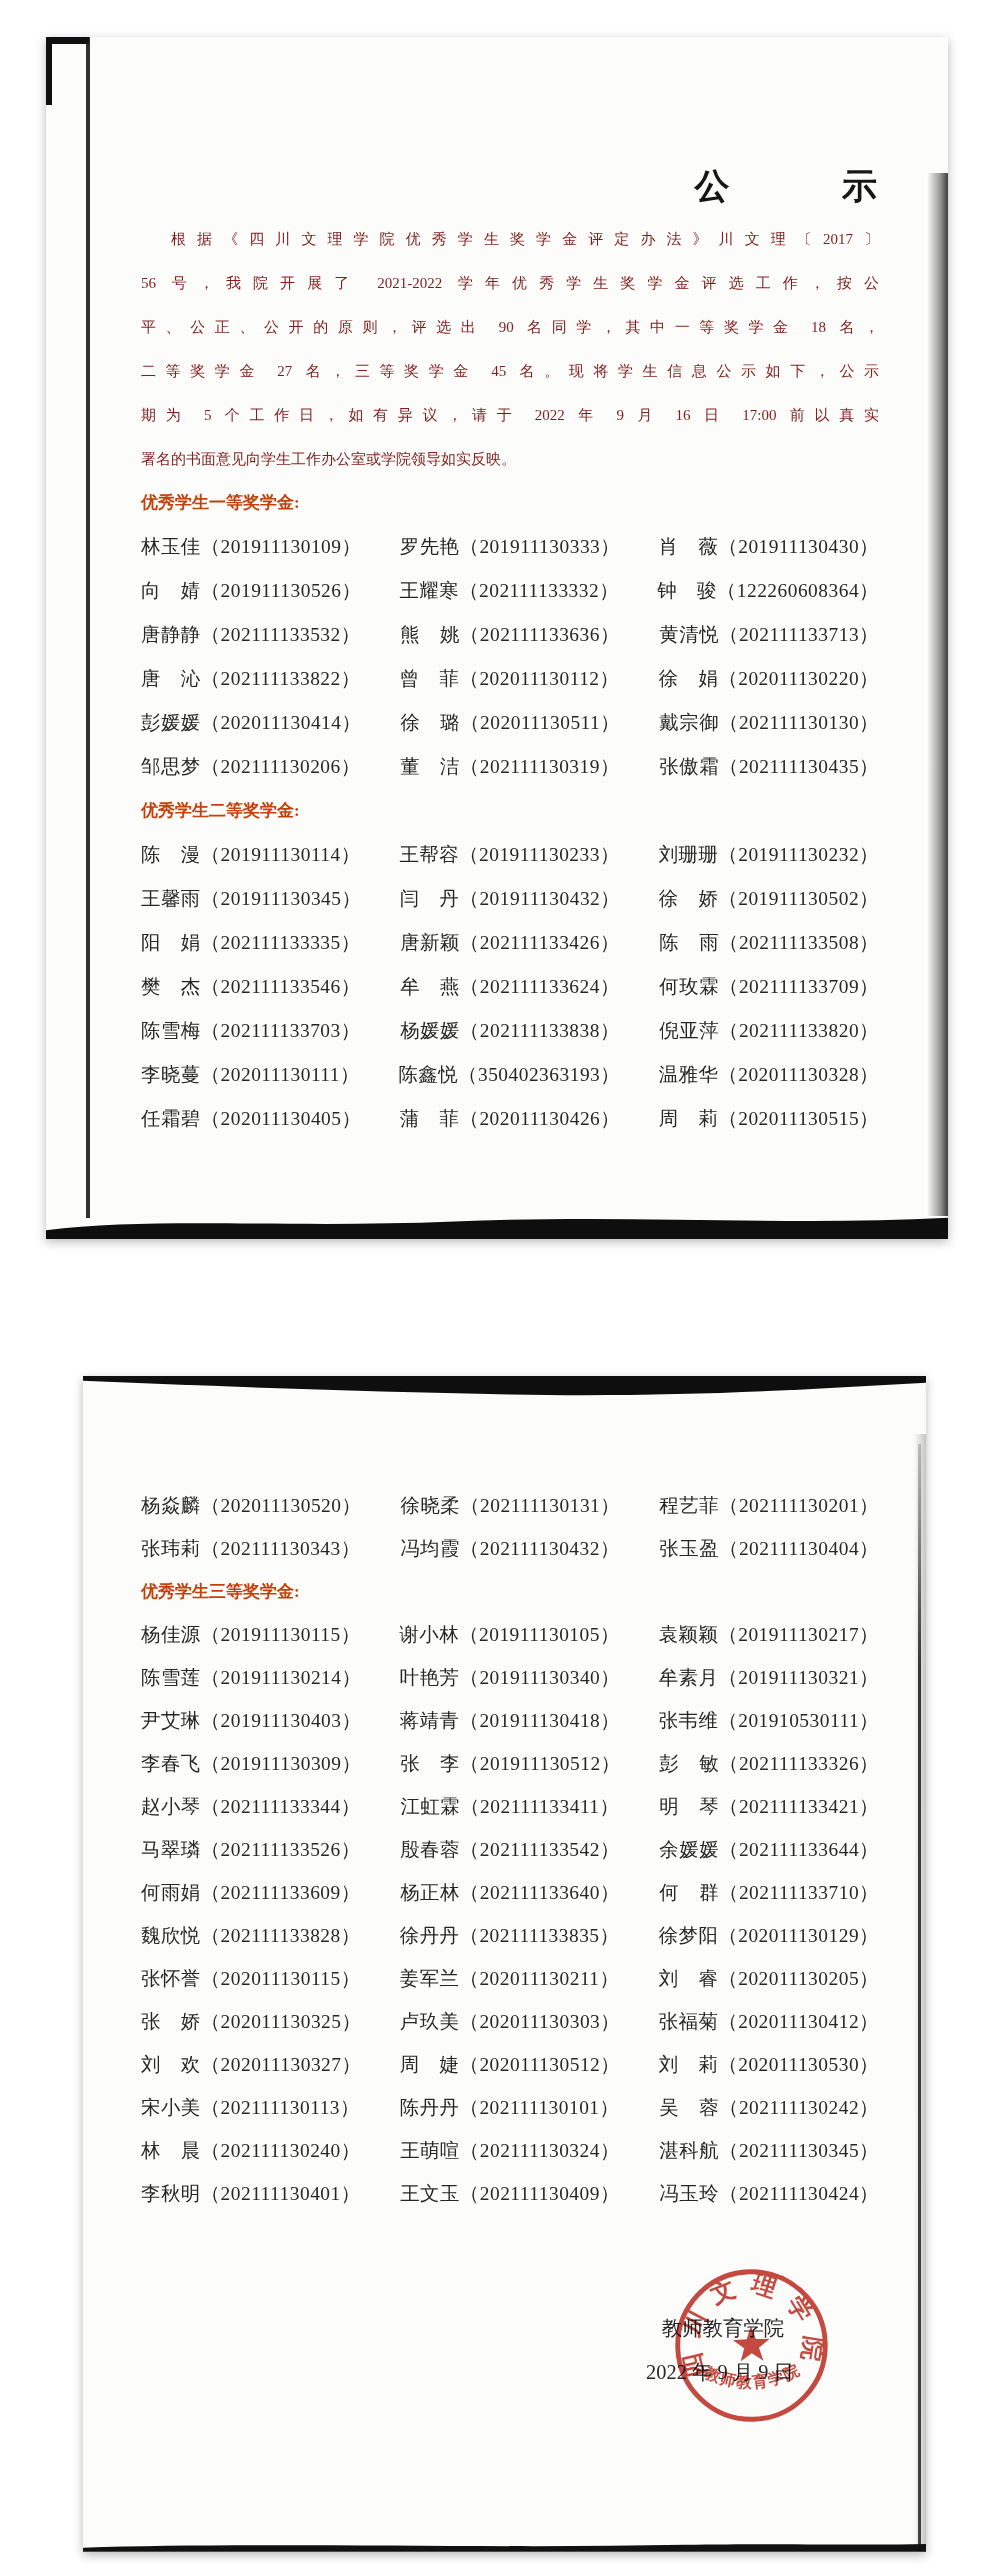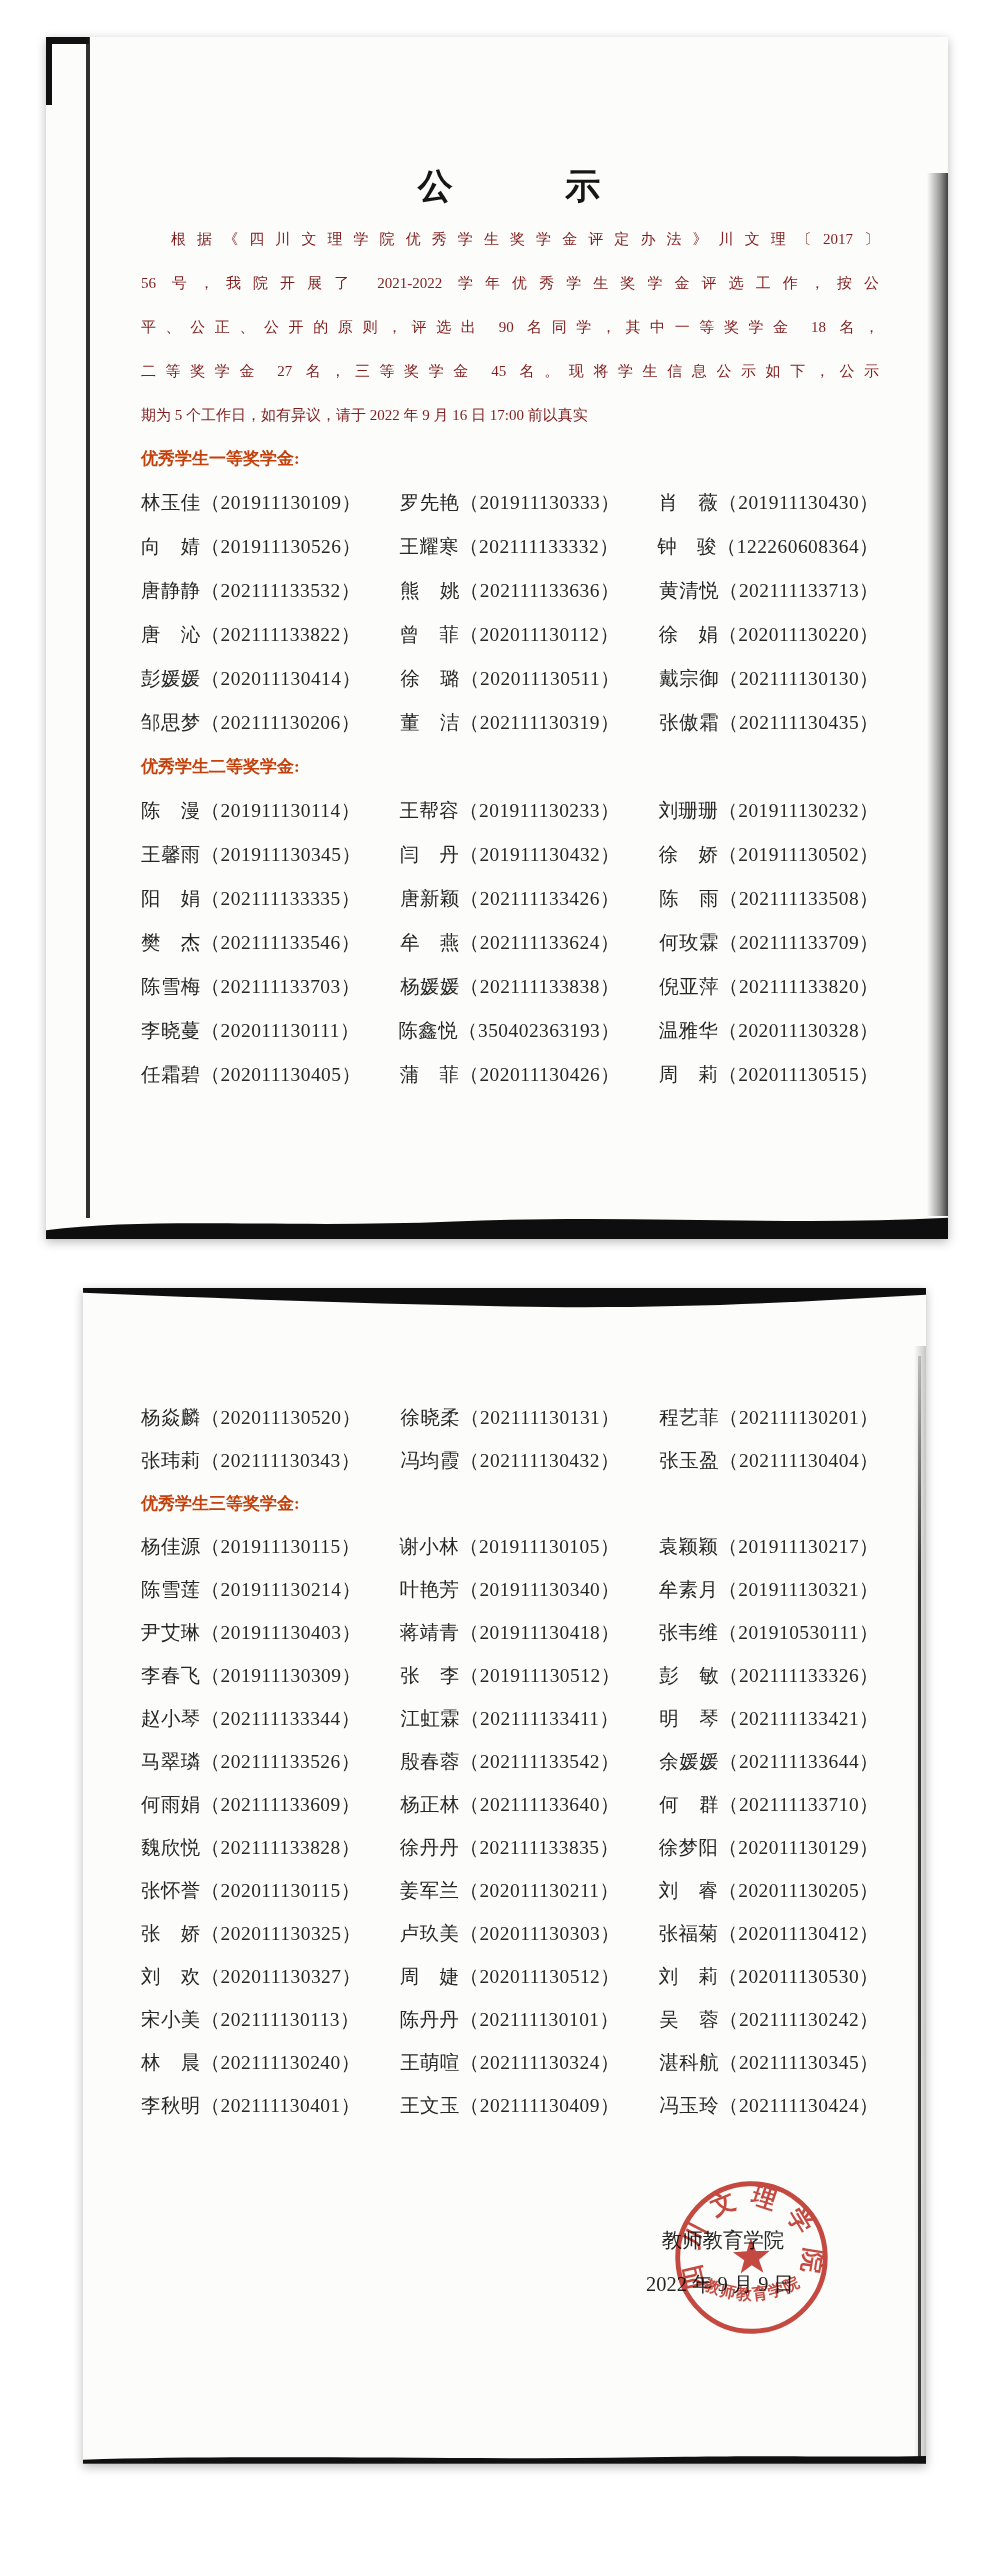--- a/index.html
+++ b/index.html
@@ -7,21 +7,21 @@
   body {
     width:995px; height:2576px; position:relative; overflow:hidden;
     font-family:"Liberation Serif","DejaVu Serif",serif;
     color:#2b2b2b;
   }
   .page {
     position:absolute; background:#fcfcfa;
     box-shadow:0 2.9px 9.7px rgba(0,0,0,.28);
   }
   #page1 { left:46px; top:37px; width:902px; height:1202px; }
-  #page2 { left:83px; top:1288px; width:843px; height:1176px; }
+  #page2 { left:83px; top:1376px; width:843px; height:1176px; }
 
   
   .edge-line-left {
     position:absolute; left:40px; top:0; bottom:21.4px; width:3.9px;
     background:#141414; opacity:.88;
   }
   .corner-mark-h { position:absolute; left:0; top:0; width:43px; height:6.8px; background:#101010; }
   .corner-mark-v { position:absolute; left:0; top:0; width:5.8px; height:68px; background:#101010; }
   .edge-strip-right {
     position:absolute; right:0; top:136px; bottom:23px; width:21.4px;
@@ -40,21 +40,21 @@
     background:linear-gradient(to right, rgba(80,80,80,0), rgba(70,70,70,.3));
   }
 
   
   .content { position:absolute; }
   #page1 .content { left:95px; top:124px; width:738px; --pitch:44px; }
   #page2 .content { left:58px;  top:108px; width:738px; --pitch:43px; }
 
   .doc-title {
     height:52px; line-height:52px; margin-bottom:3.9px;
-    text-align:center; font-size:35px; font-weight:700; color:#161616;
+    text-align:right; font-size:35px; font-weight:700; color:#161616;
     letter-spacing:1.9px;
   }
   .para-line {
     height:var(--pitch); line-height:var(--pitch);
     font-size:15px; text-align:justify; text-align-last:justify;
     white-space:nowrap; color:#7f1d1d;
   }
   .paragraph .para-line:first-child { text-indent:2em; }
   .paragraph .para-line:last-child { text-align-last:left; }
   .sec-heading {
@@ -93,20 +93,21 @@
   <div class="edge-strip-right"></div>
 
   <div class="content">
     <div class="doc-title">公　　　示</div>
     <div class="paragraph">
         <div class="para-line">根据《四川文理学院优秀学生奖学金评定办法》川文理〔2017〕</div>
         <div class="para-line">56 号，我院开展了 2021-2022 学年优秀学生奖学金评选工作，按公</div>
         <div class="para-line">平、公正、公开的原则，评选出 90 名同学，其中一等奖学金 18 名，</div>
         <div class="para-line">二等奖学金 27 名，三等奖学金 45 名。现将学生信息公示如下，公示</div>
         <div class="para-line">期为 5 个工作日，如有异议，请于 2022 年 9 月 16 日 17:00 前以真实</div>
+        <div class="para-line">署名的书面意见向学生工作办公室或学院领导如实反映。</div>
       </div>
     <div class="sec-heading">优秀学生一等奖学金:</div>
     <div class="rows">
         <div class="name-row">
           <span class="student-entry">林玉佳（201911130109）</span>
           <span class="student-entry">罗先艳（201911130333）</span>
           <span class="student-entry">肖　薇（201911130430）</span>
         </div>
         <div class="name-row">
           <span class="student-entry">向　婧（201911130526）</span>

